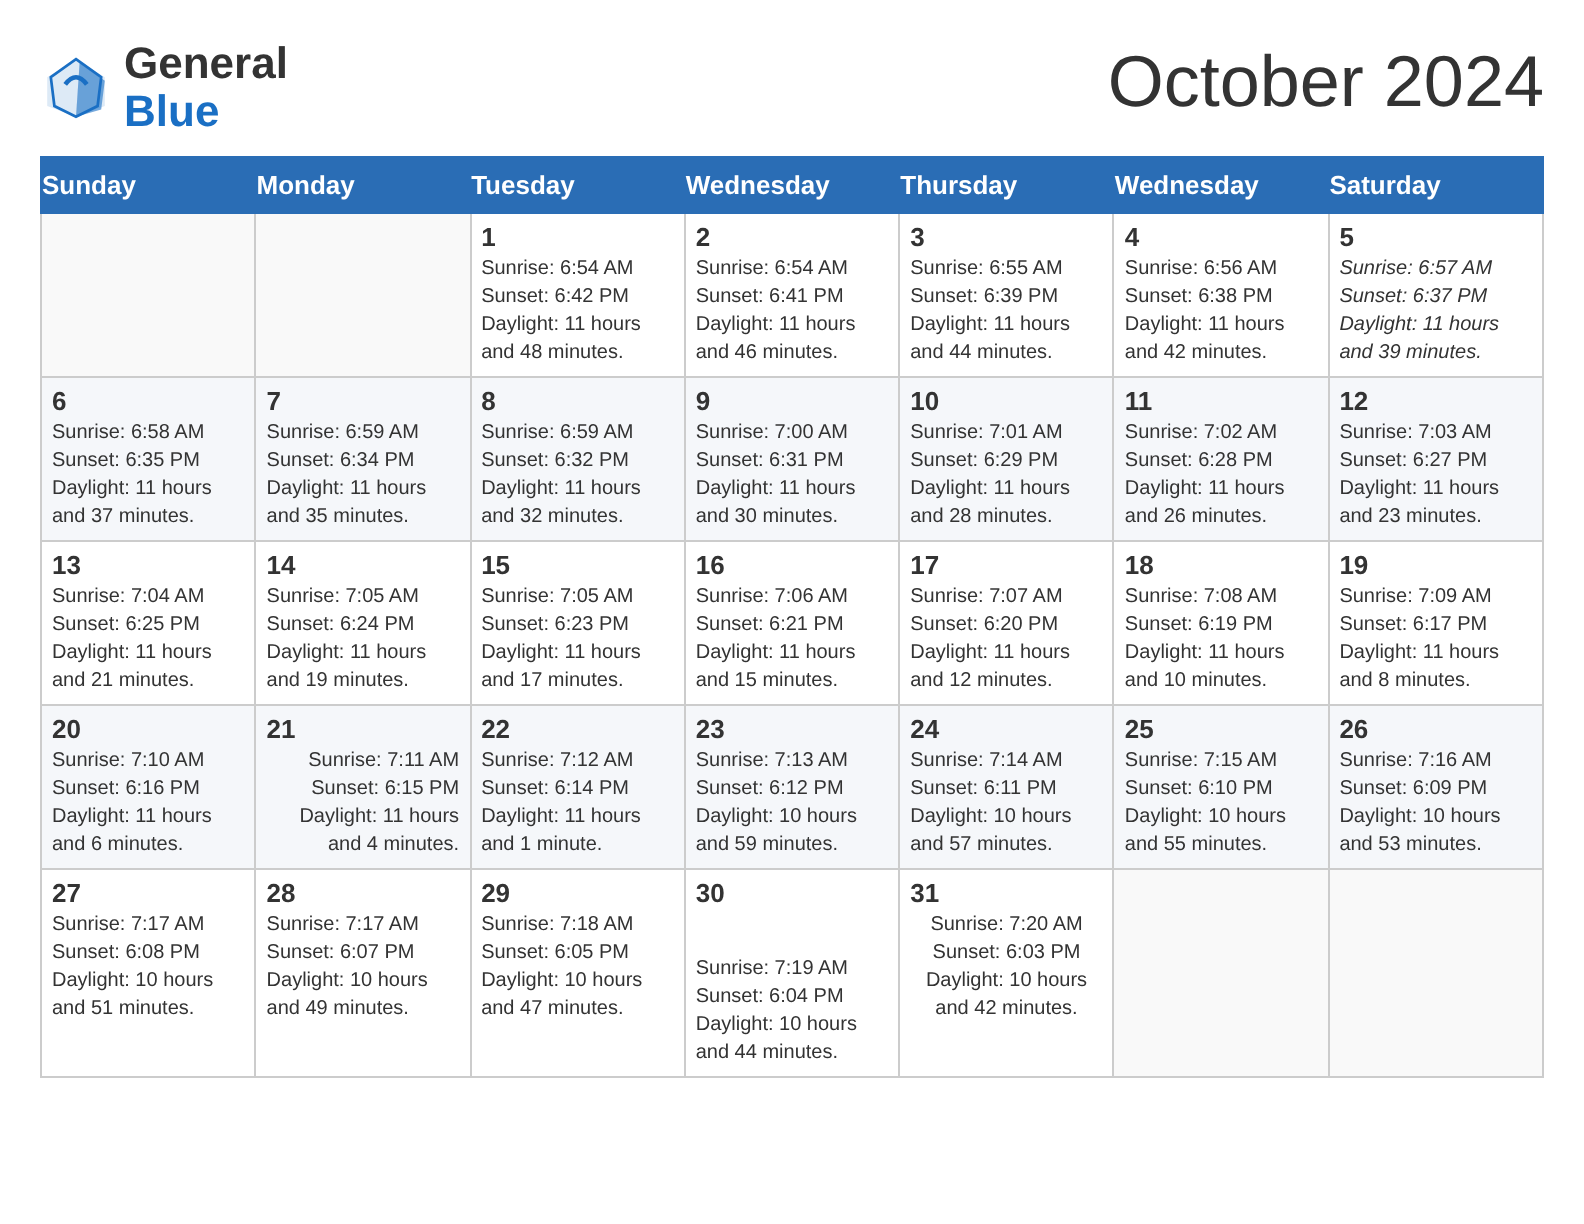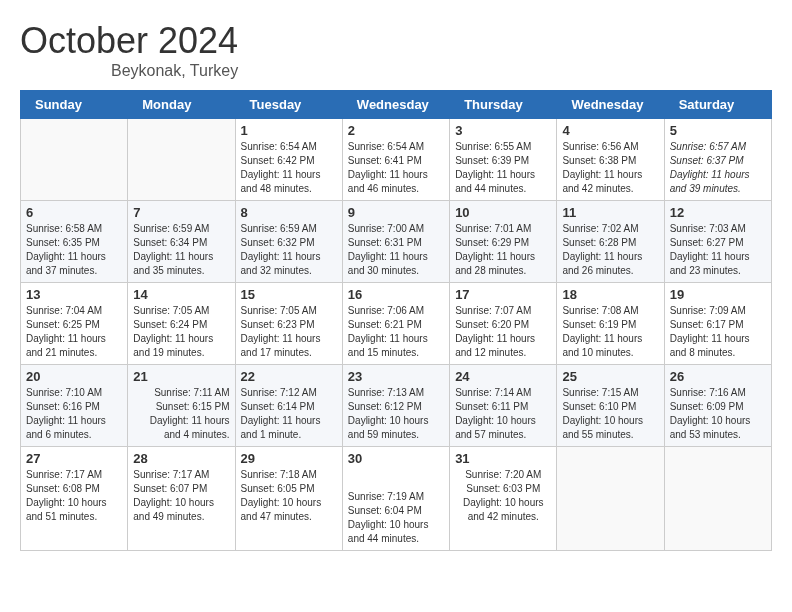--- a/index.html
+++ b/index.html
@@ -47,21 +47,21 @@
     .calendar {
       width: 100%;
       border-collapse: collapse;
       border: 1px solid #ccc;
     }
     .calendar th {
       background-color: #2a6db5;
       color: #fff;
       font-size: 13px;
       font-weight: bold;
-      padding: 6px 14px;
+      padding: 6px 0;
       text-align: left;
       border: 1px solid #2a6db5;
     }
     .calendar td {
       vertical-align: top;
       border: 1px solid #ccc;
       padding: 4px 5px;
       width: calc(100% / 7);
       min-height: 80px;
       font-size: 10.5px;
@@ -86,23 +86,34 @@
       color: #333;
     }
     .empty-cell {
       background: #f9f9f9 !important;
     }
   </style>
 </head>
 <body>
 
 <div class="header">
+  <div class="logo">
+    <svg class="logo-icon" viewBox="0 0 40 40">
+      <polygon points="20,4 36,14 36,30 20,36 4,30 4,14" fill="#1a6fc4" opacity="0.15"></polygon>
+      <polygon points="22,6 36,16 34,32 20,36" fill="#1a6fc4" opacity="0.6"></polygon>
+      <polygon points="20,4 34,14 32,30 20,36 8,30 6,14" fill="none" stroke="#1a6fc4" stroke-width="1.5"></polygon>
+      <path d="M14,18 Q20,10 26,18" fill="none" stroke="#1a6fc4" stroke-width="2.5"></path>
+    </svg>
+    <div class="logo-text">
+      <span class="general">General</span><br>
+      <span class="blue">Blue</span>
+    </div>
+  </div>
   <div class="title-block">
     <div class="month-title">October 2024</div>
-    <div class="subtitle">Beykonak, Turkey</div>
   </div>
 </div>
 
 <table class="calendar">
   <thead>
     <tr>
     <th>Sunday</th>
         <th>Monday</th>
         <th>Tuesday</th>
         <th>Wednesday</th>

